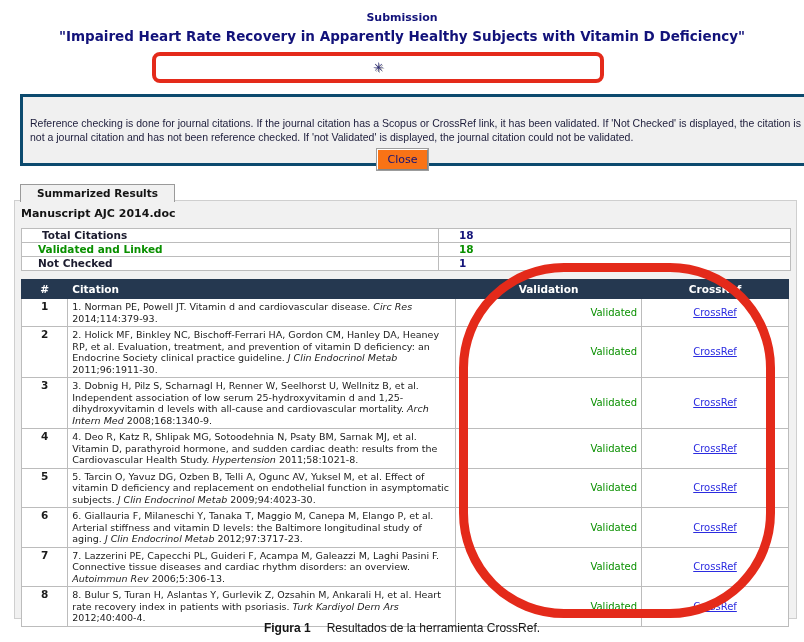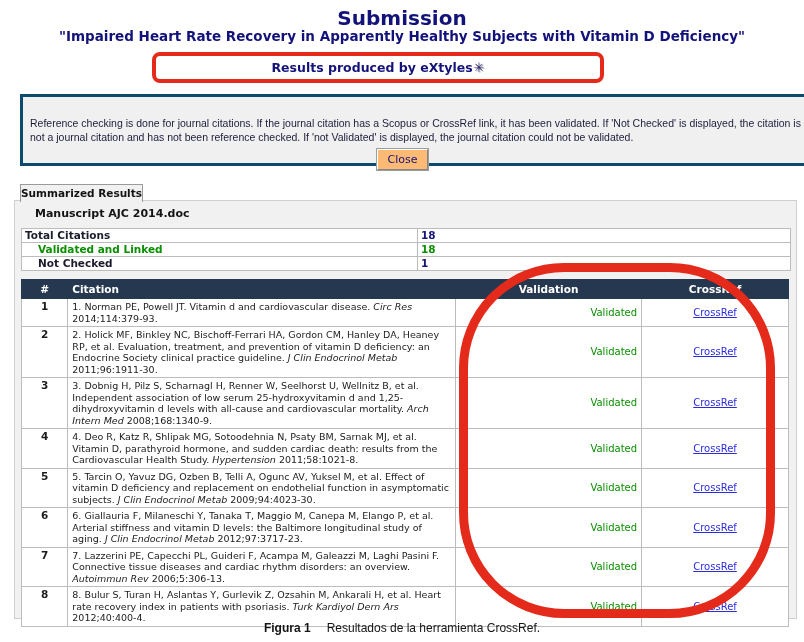--- a/index.html
+++ b/index.html
@@ -2,57 +2,57 @@
 <html><head>
 <meta charset="utf-8">
 <style>
   html,body{margin:0;padding:0;}
   body{
     width:804px;height:642px;position:relative;overflow:hidden;
     background:#ffffff;
     font-family:"DejaVu Sans", sans-serif;
   }
   .titles{position:absolute;top:9px;left:0;width:804px;text-align:center;color:#12127a;font-weight:bold;}
-  .title-main{font-size:20px;line-height:18px;}
+  .title-main{font-size:11px;line-height:18px;}
   .title-sub{font-size:13.5px;line-height:18px;}
   .banner-box{
     position:absolute;left:152px;top:52px;width:452px;height:31px;box-sizing:border-box;
     border:4px solid #e42a1a;border-radius:8px;background:#ffffff;
     display:flex;align-items:center;justify-content:center;
     color:#12127a;font-weight:bold;font-size:12.5px;
   }
   .extyles-logo{color:#2a2a72;text-shadow:1px 1px 0 #9a9a9a;font-size:13px;margin-left:1px;}
   .info-box{
     position:absolute;left:20px;top:94px;width:794px;box-sizing:border-box;
     background:#f0f0f0;border:3px solid #0c4a6e;padding:19px 7px;
     font-family:"Liberation Sans", sans-serif;
     font-size:10.5px;line-height:14px;color:#1c1c3a;
   }
   .close-btn{
     position:absolute;left:377px;top:149px;width:51px;height:21px;
-    background:#fdba74;color:#12127a;font-size:11px;font-family:"DejaVu Sans", sans-serif;
+    background:#f97316;color:#12127a;font-size:11px;font-family:"DejaVu Sans", sans-serif;
     border:1px solid #858585;border-top-color:#ffffff;border-left-color:#ffffff;
     box-shadow:0 0 0 1px #9c9c9c;cursor:pointer;padding:0;text-align:center;
   }
   .tab{
-    position:absolute;left:20px;top:184px;height:17px;line-height:17px;padding:0 0;
+    position:absolute;left:20px;top:184px;height:17px;line-height:17px;padding:0 16px;
     background:#f1f1f1;border:1px solid #9a9a9a;border-bottom:none;z-index:2;
     font-size:10.5px;font-weight:bold;color:#141414;
   }
   .panel{
     position:absolute;left:14px;top:200px;width:783px;height:419px;box-sizing:border-box;
     background:#f1f1f1;border:1px solid #cfcfcf;
   }
-  .manuscript{padding:6px 0 0 20px;font-size:11px;font-weight:bold;color:#141414;}
+  .manuscript{padding:6px 0 0 6px;font-size:11px;font-weight:bold;color:#141414;}
   table{border-collapse:collapse;}
   .summary-table{
     margin:8px 0 0 6px;width:770px;background:#ffffff;
     border:1px solid #8f8f8f;font-size:10.5px;font-weight:bold;
   }
-  .summary-table td{border:1px solid #bcbcbc;padding:0 3px;height:13px;line-height:13px;}
+  .summary-table td{border:1px solid #bcbcbc;padding:0 20px;height:13px;line-height:13px;}
   .summary-table td.s-label{width:376px;}
   .summary-table td.s-label.indent{padding-left:16px;}
   .cite-table{
     margin:8px 0 0 6px;width:768px;background:#ffffff;
     border:1px solid #8f8f8f;font-size:9.5px;color:#1b1b1b;
   }
   .cite-table th{
     background:#253850;color:#ffffff;font-size:10.5px;font-weight:bold;
     padding:2px 4px;height:14px;border:1px solid #253850;
   }
@@ -76,21 +76,20 @@
 </style>
 </head>
 <body>
 
 <div class="titles">
   <div class="title-main">Submission</div>
   <div class="title-sub">"Impaired Heart Rate Recovery in Apparently Healthy Subjects with Vitamin D Deficiency"</div>
 </div>
 
 <div class="banner-box">
-  <span>Results produced by eXtyles</span>
     <span class="extyles-logo">✳</span>
 </div>
 
 <div class="info-box">Reference checking is done for journal citations. If the journal citation has a Scopus or CrossRef link, it has been validated. If 'Not Checked' is displayed, the citation is not a journal citation and has not been reference checked. If 'not Validated' is displayed, the journal citation could not be validated.</div>
 
 <button class="close-btn">Close</button>
 
 <div class="tab">Summarized Results</div>
 
 <div class="panel">

